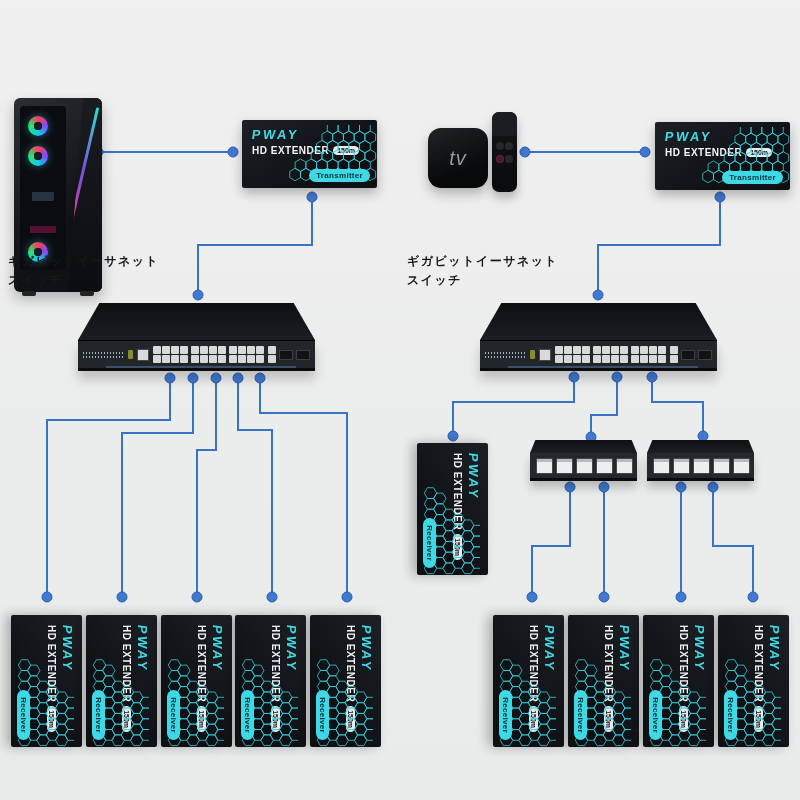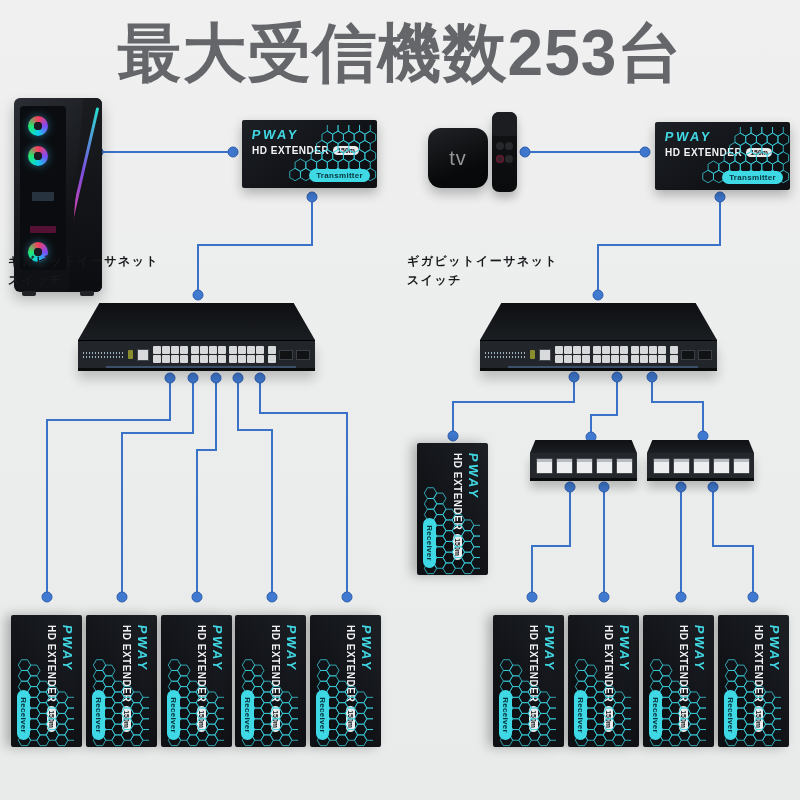--- a/index.html
+++ b/index.html
@@ -96,21 +96,20 @@
 
   
   .jl{position:absolute;z-index:2;font-size:12px;font-weight:700;color:#17181a;
       letter-spacing:1.5px;line-height:19px;}
 </style>
 </head>
 <body>
 
 <div class="stage">
 
-  <div class="title">最大受信機数253台</div>
 
   <svg class="wires">
     <polyline class="wire" points="98,152 233,152"></polyline>
     <polyline class="wire" points="312,197 312,245 198,245 198,295"></polyline>
     <polyline class="wire" points="170,378 170,420 47,420 47,597"></polyline>
     <polyline class="wire" points="193,378 193,433 122,433 122,597"></polyline>
     <polyline class="wire" points="216,378 216,450 197,450 197,597"></polyline>
     <polyline class="wire" points="238,378 238,430 272,430 272,597"></polyline>
     <polyline class="wire" points="260,378 260,413 347,413 347,597"></polyline>
     <polyline class="wire" points="525,152 645,152"></polyline>
@@ -193,21 +192,21 @@
       <span class="prod">HD EXTENDER</span>
       <span class="range">150m</span>
     </div>
     <svg class="hexes" viewBox="0 0 104 62">
           <path d="M59.692,-3.2 L65.0612,-0.10000000000000009 L65.0612,6.1 L59.692,9.2 L54.3228,6.1 L54.3228,-0.10000000000000009 Z M70.4304,-3.2 L75.79960000000001,-0.10000000000000009 L75.79960000000001,6.1 L70.4304,9.2 L65.0612,6.1 L65.0612,-0.10000000000000009 Z M81.1688,-3.2 L86.53800000000001,-0.10000000000000009 L86.53800000000001,6.1 L81.1688,9.2 L75.7996,6.1 L75.7996,-0.10000000000000009 Z M91.9072,-3.2 L97.27640000000001,-0.10000000000000009 L97.27640000000001,6.1 L91.9072,9.2 L86.538,6.1 L86.538,-0.10000000000000009 Z M54.3228,6.1000000000000005 L59.692,9.200000000000001 L59.692,15.4 L54.3228,18.5 L48.9536,15.4 L48.9536,9.200000000000001 Z M65.0612,6.1000000000000005 L70.4304,9.200000000000001 L70.4304,15.4 L65.0612,18.5 L59.692,15.4 L59.692,9.200000000000001 Z M75.79960000000001,6.1000000000000005 L81.16880000000002,9.200000000000001 L81.16880000000002,15.4 L75.79960000000001,18.5 L70.4304,15.4 L70.4304,9.200000000000001 Z M86.53800000000001,6.1000000000000005 L91.90720000000002,9.200000000000001 L91.90720000000002,15.4 L86.53800000000001,18.5 L81.1688,15.4 L81.1688,9.200000000000001 Z M97.27640000000001,6.1000000000000005 L102.64560000000002,9.200000000000001 L102.64560000000002,15.4 L97.27640000000001,18.5 L91.9072,15.4 L91.9072,9.200000000000001 Z M48.9536,15.400000000000002 L54.3228,18.5 L54.3228,24.700000000000003 L48.9536,27.8 L43.5844,24.700000000000003 L43.5844,18.5 Z M59.692,15.400000000000002 L65.0612,18.5 L65.0612,24.700000000000003 L59.692,27.8 L54.3228,24.700000000000003 L54.3228,18.5 Z M70.4304,15.400000000000002 L75.79960000000001,18.5 L75.79960000000001,24.700000000000003 L70.4304,27.8 L65.0612,24.700000000000003 L65.0612,18.5 Z M81.1688,15.400000000000002 L86.53800000000001,18.5 L86.53800000000001,24.700000000000003 L81.1688,27.8 L75.7996,24.700000000000003 L75.7996,18.5 Z M91.9072,15.400000000000002 L97.27640000000001,18.5 L97.27640000000001,24.700000000000003 L91.9072,27.8 L86.538,24.700000000000003 L86.538,18.5 Z M43.5844,24.700000000000003 L48.9536,27.8 L48.9536,34 L43.5844,37.1 L38.2152,34 L38.2152,27.8 Z M54.3228,24.700000000000003 L59.692,27.8 L59.692,34 L54.3228,37.1 L48.9536,34 L48.9536,27.8 Z M65.0612,24.700000000000003 L70.4304,27.8 L70.4304,34 L65.0612,37.1 L59.692,34 L59.692,27.8 Z M75.79960000000001,24.700000000000003 L81.16880000000002,27.8 L81.16880000000002,34 L75.79960000000001,37.1 L70.4304,34 L70.4304,27.8 Z M86.53800000000001,24.700000000000003 L91.90720000000002,27.8 L91.90720000000002,34 L86.53800000000001,37.1 L81.1688,34 L81.1688,27.8 Z M97.27640000000001,24.700000000000003 L102.64560000000002,27.8 L102.64560000000002,34 L97.27640000000001,37.1 L91.9072,34 L91.9072,27.8 Z M27.4768,34 L32.846000000000004,37.1 L32.846000000000004,43.300000000000004 L27.4768,46.400000000000006 L22.1076,43.300000000000004 L22.1076,37.1 Z M38.2152,34 L43.5844,37.1 L43.5844,43.300000000000004 L38.2152,46.400000000000006 L32.846000000000004,43.300000000000004 L32.846000000000004,37.1 Z M48.9536,34 L54.3228,37.1 L54.3228,43.300000000000004 L48.9536,46.400000000000006 L43.5844,43.300000000000004 L43.5844,37.1 Z M59.692,34 L65.0612,37.1 L65.0612,43.300000000000004 L59.692,46.400000000000006 L54.3228,43.300000000000004 L54.3228,37.1 Z M70.4304,34 L75.79960000000001,37.1 L75.79960000000001,43.300000000000004 L70.4304,46.400000000000006 L65.0612,43.300000000000004 L65.0612,37.1 Z M81.1688,34 L86.53800000000001,37.1 L86.53800000000001,43.300000000000004 L81.1688,46.400000000000006 L75.7996,43.300000000000004 L75.7996,37.1 Z M91.9072,34 L97.27640000000001,37.1 L97.27640000000001,43.300000000000004 L91.9072,46.400000000000006 L86.538,43.300000000000004 L86.538,37.1 Z M22.107599999999998,43.3 L27.476799999999997,46.4 L27.476799999999997,52.6 L22.107599999999998,55.7 L16.7384,52.6 L16.7384,46.4 Z M32.846000000000004,43.3 L38.2152,46.4 L38.2152,52.6 L32.846000000000004,55.7 L27.476800000000004,52.6 L27.476800000000004,46.4 Z M43.5844,43.3 L48.9536,46.4 L48.9536,52.6 L43.5844,55.7 L38.2152,52.6 L38.2152,46.4 Z M54.3228,43.3 L59.692,46.4 L59.692,52.6 L54.3228,55.7 L48.9536,52.6 L48.9536,46.4 Z M65.0612,43.3 L70.4304,46.4 L70.4304,52.6 L65.0612,55.7 L59.692,52.6 L59.692,46.4 Z M75.79960000000001,43.3 L81.16880000000002,46.4 L81.16880000000002,52.6 L75.79960000000001,55.7 L70.4304,52.6 L70.4304,46.4 Z M86.53800000000001,43.3 L91.90720000000002,46.4 L91.90720000000002,52.6 L86.53800000000001,55.7 L81.1688,52.6 L81.1688,46.4 Z M97.27640000000001,43.3 L102.64560000000002,46.4 L102.64560000000002,52.6 L97.27640000000001,55.7 L91.9072,52.6 L91.9072,46.4 Z" fill="none" stroke="#3bd4e2" stroke-width="0.9" opacity="0.85"></path>
         </svg>
     <span class="role">Transmitter</span>
   </div>
 </div>
 
-  <div class="dev tvbox" style="left:428px;top:128px;width:60px;height:60px;">
+  <div class="dev tvbox" style="left:428px;top:128px;width:60px;height:60px;font-style:italic;">
     <span class="tv-label">tv</span>
   </div>
   <div class="dev remote" style="left:492px;top:112px;width:25px;height:80px;">
     <div class="r-pad"></div>
     <div class="r-btn" style="left:4px;top:30px;"></div>
     <div class="r-btn" style="right:4px;top:30px;"></div>
     <div class="r-btn red" style="left:4px;top:43px;"></div>
     <div class="r-btn" style="right:4px;top:43px;"></div>
   </div>
 

